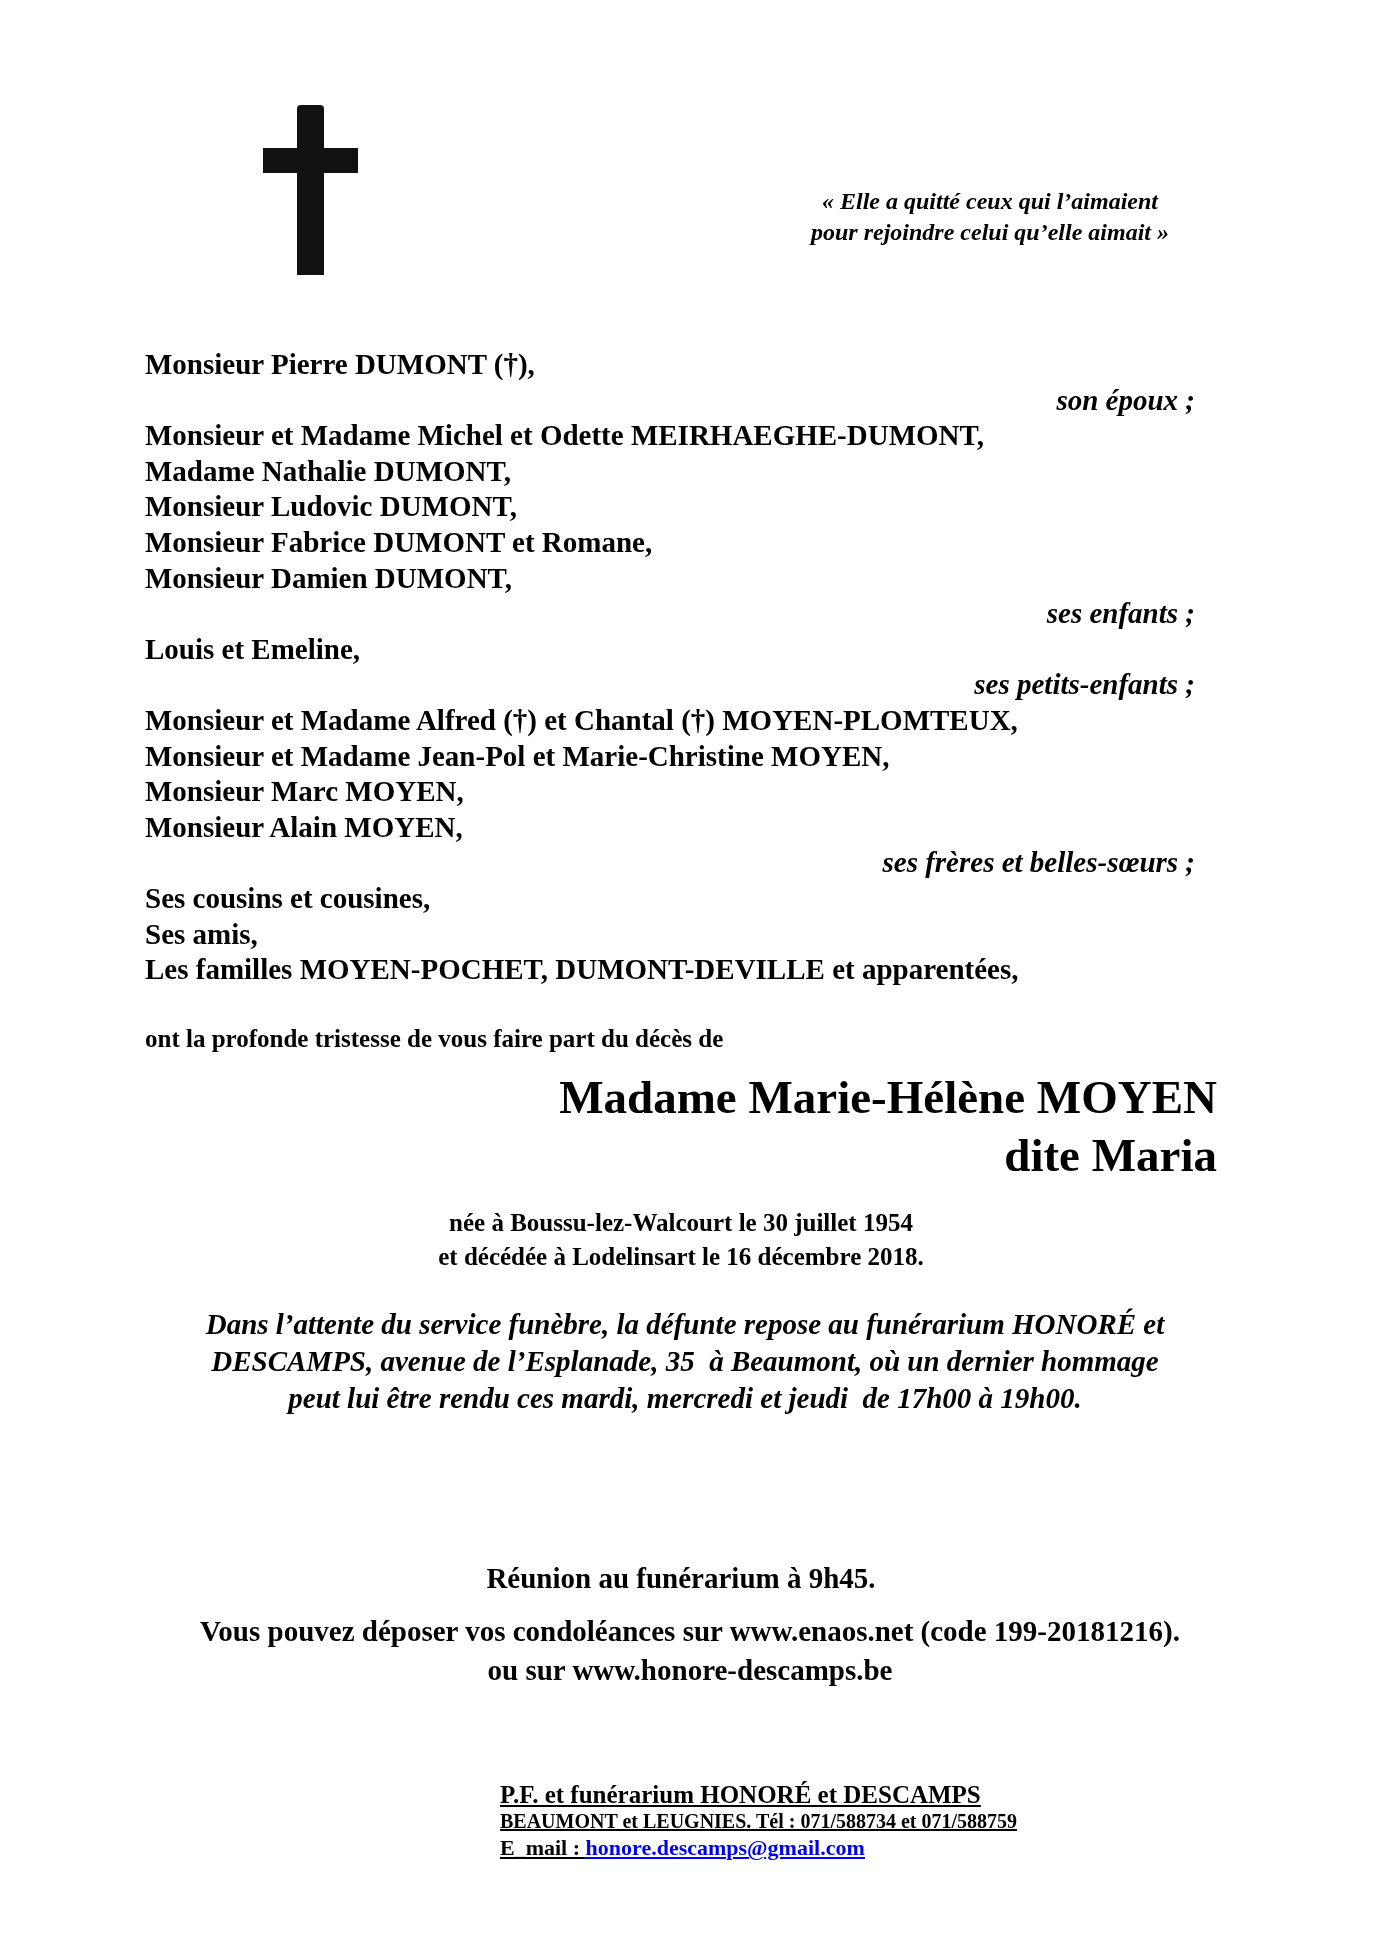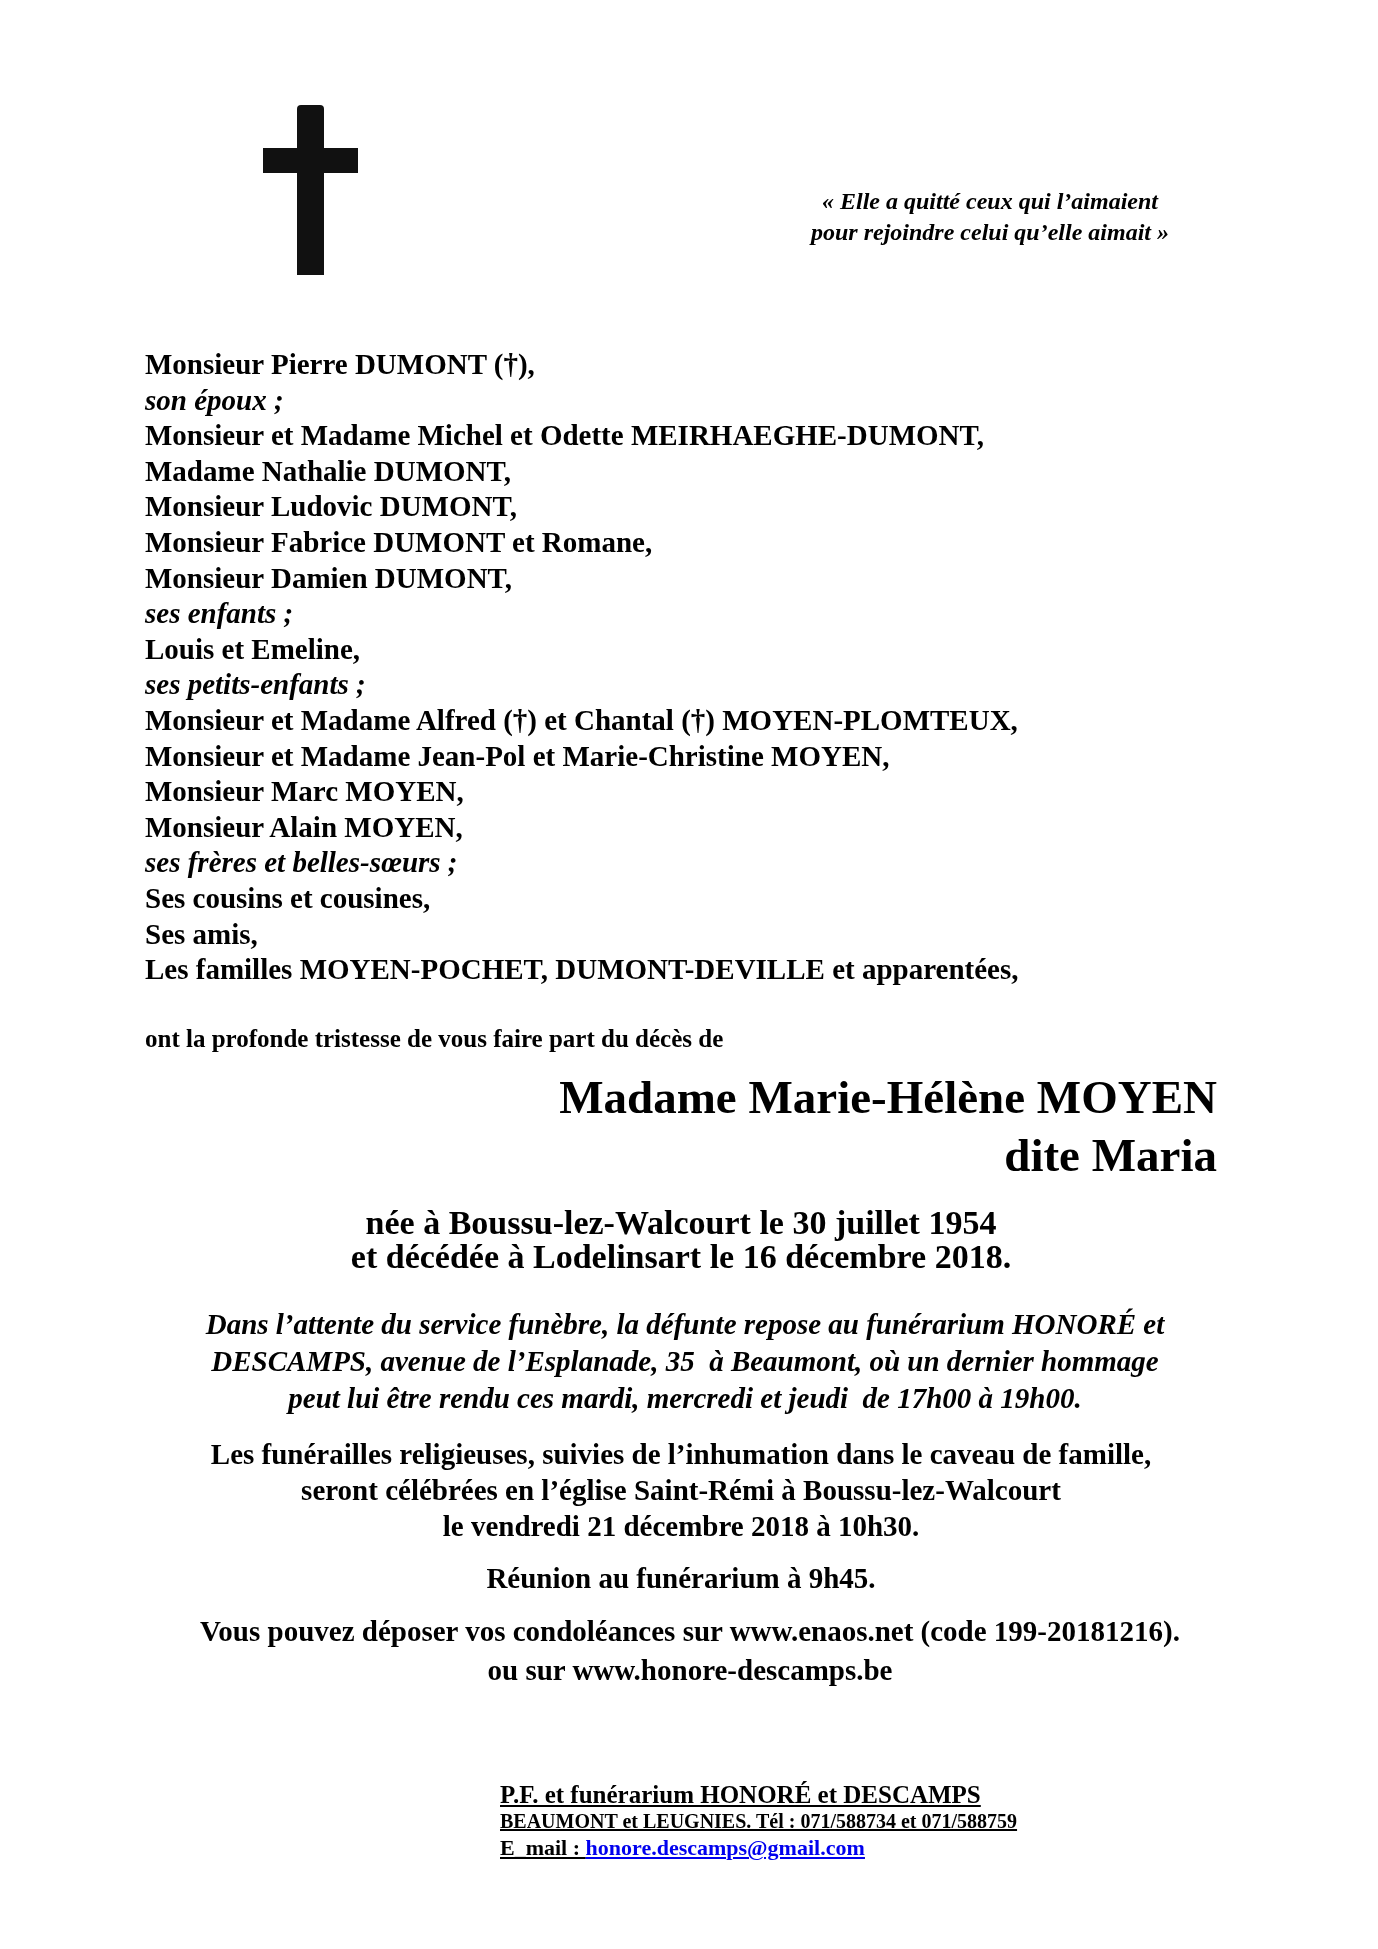--- a/index.html
+++ b/index.html
@@ -18,27 +18,27 @@
   .cross .hbar{position:absolute;left:0;top:43px;width:95px;height:25px;background:#111;}
   
   .quote{
     position:absolute;top:168px;right:148px;width:480px;
     text-align:center;font-weight:bold;font-style:italic;
     font-size:24px;line-height:31px;margin-top:18px;
   }
   
   .family{position:absolute;left:145px;top:347px;width:1072px;}
   .fline{font-size:29px;line-height:35.6px;font-weight:bold;white-space:pre-wrap;}
-  .fline.right{font-style:italic;padding-right:22px;}
+  .fline.right{text-align:right;font-style:italic;padding-right:22px;}
   
   .announce{position:absolute;left:145px;top:1025px;width:1072px;font-size:25px;font-weight:bold;}
   
   .deceased{position:absolute;left:145px;top:1068px;width:1072px;text-align:right;font-weight:bold;font-size:47px;line-height:58px;}
   
-  .vitals{position:absolute;left:145px;top:1206px;width:1072px;text-align:center;font-weight:bold;font-size:34px;line-height:34px;}
+  .vitals{position:absolute;left:145px;top:1206px;width:1072px;text-align:center;font-weight:bold;font-size:25px;line-height:34px;}
   
   .repose{position:absolute;left:120px;top:1306px;width:1130px;text-align:center;font-weight:bold;font-style:italic;font-size:29px;line-height:37px;}
   .repose div{white-space:pre-wrap;}
   
   .funeral{position:absolute;left:145px;top:1436px;width:1072px;text-align:center;font-weight:bold;font-size:29px;line-height:36px;}
   
   .meeting{position:absolute;left:145px;top:1562px;width:1072px;text-align:center;font-weight:bold;font-size:29px;}
   
   .condolences{position:absolute;left:120px;top:1612px;width:1140px;text-align:center;font-weight:bold;font-size:29px;line-height:39px;}
   
@@ -95,25 +95,20 @@
     <div>née à Boussu-lez-Walcourt le 30 juillet 1954</div>
     <div>et décédée à Lodelinsart le 16 décembre 2018.</div>
   </div>
 
   <div class="repose">
     <div>Dans l’attente du service funèbre, la défunte repose au funérarium HONORÉ et</div>
     <div>DESCAMPS, avenue de l’Esplanade, 35  à Beaumont, où un dernier hommage</div>
     <div>peut lui être rendu ces mardi, mercredi et jeudi  de 17h00 à 19h00.</div>
   </div>
 
-  <div class="funeral">
-    <div>Les funérailles religieuses, suivies de l’inhumation dans le caveau de famille,</div>
-    <div>seront célébrées en l’église Saint-Rémi à Boussu-lez-Walcourt</div>
-    <div>le vendredi 21 décembre 2018 à 10h30.</div>
-  </div>
 
   <div class="meeting">Réunion au funérarium à 9h45.</div>
 
   <div class="condolences">
     <div>Vous pouvez déposer vos condoléances sur www.enaos.net (code 199-20181216).</div>
     <div>ou sur www.honore-descamps.be</div>
   </div>
 
   <div class="footer">
     <div class="f1">P.F. et funérarium HONORÉ et DESCAMPS</div>

